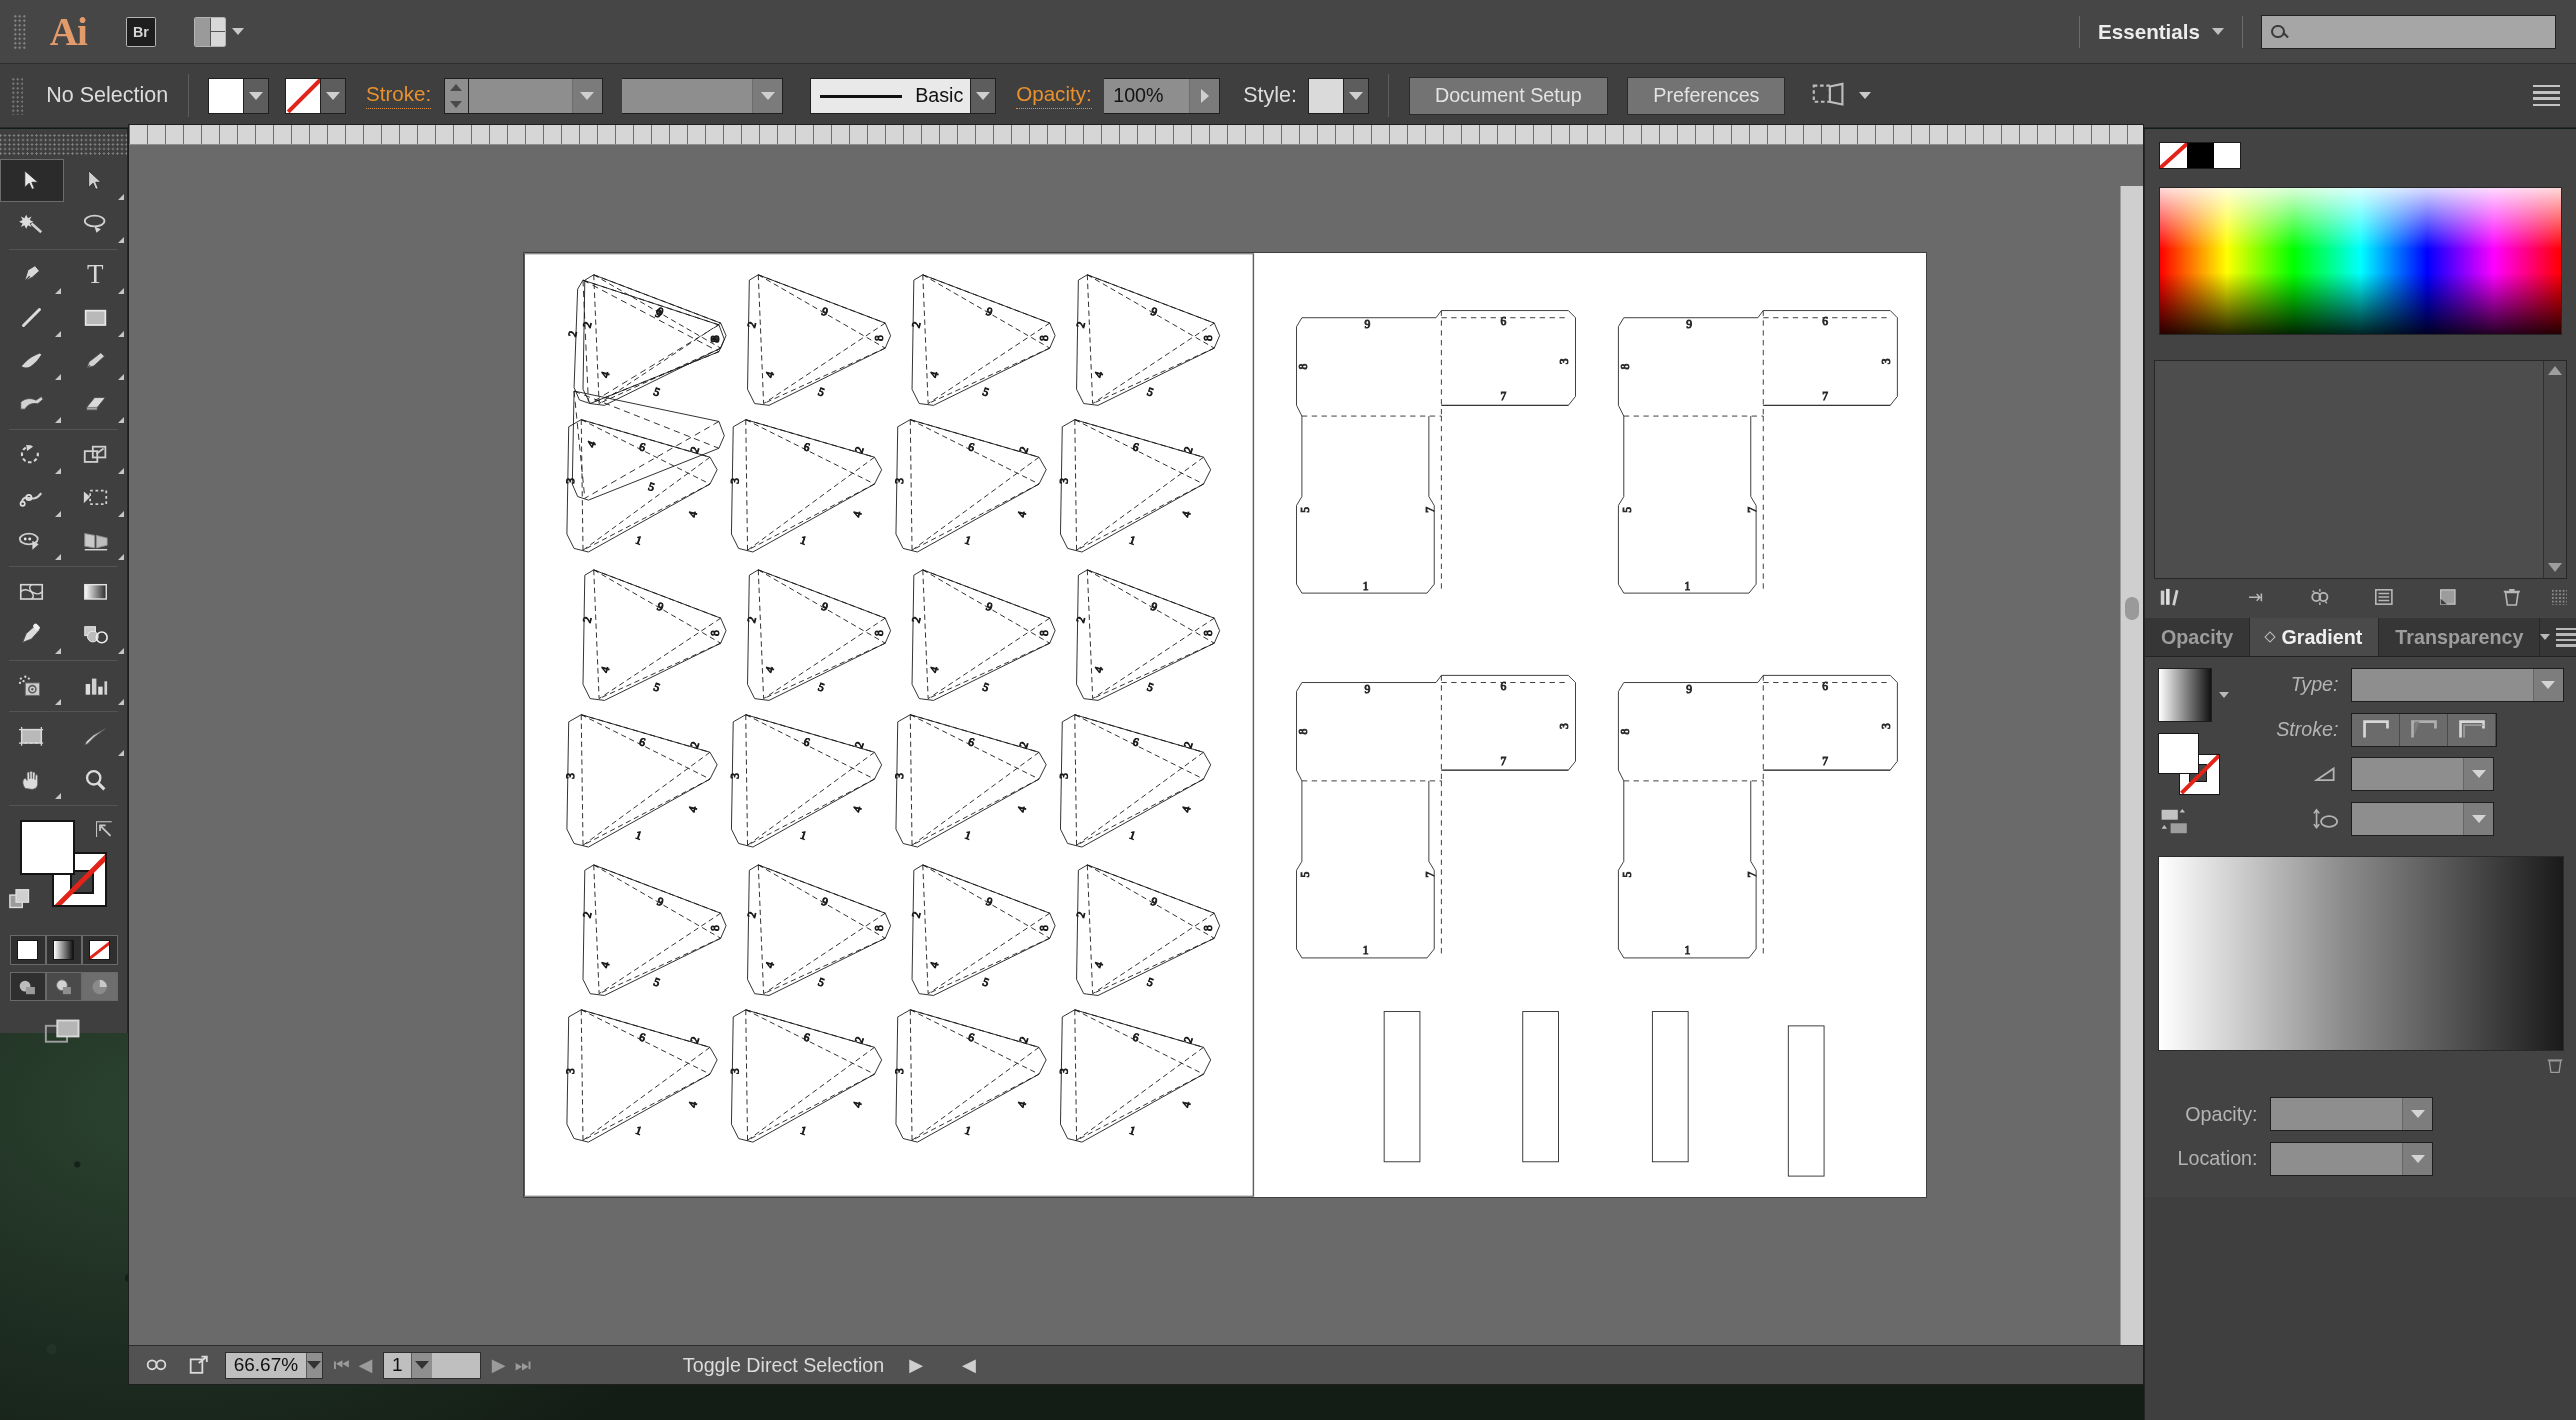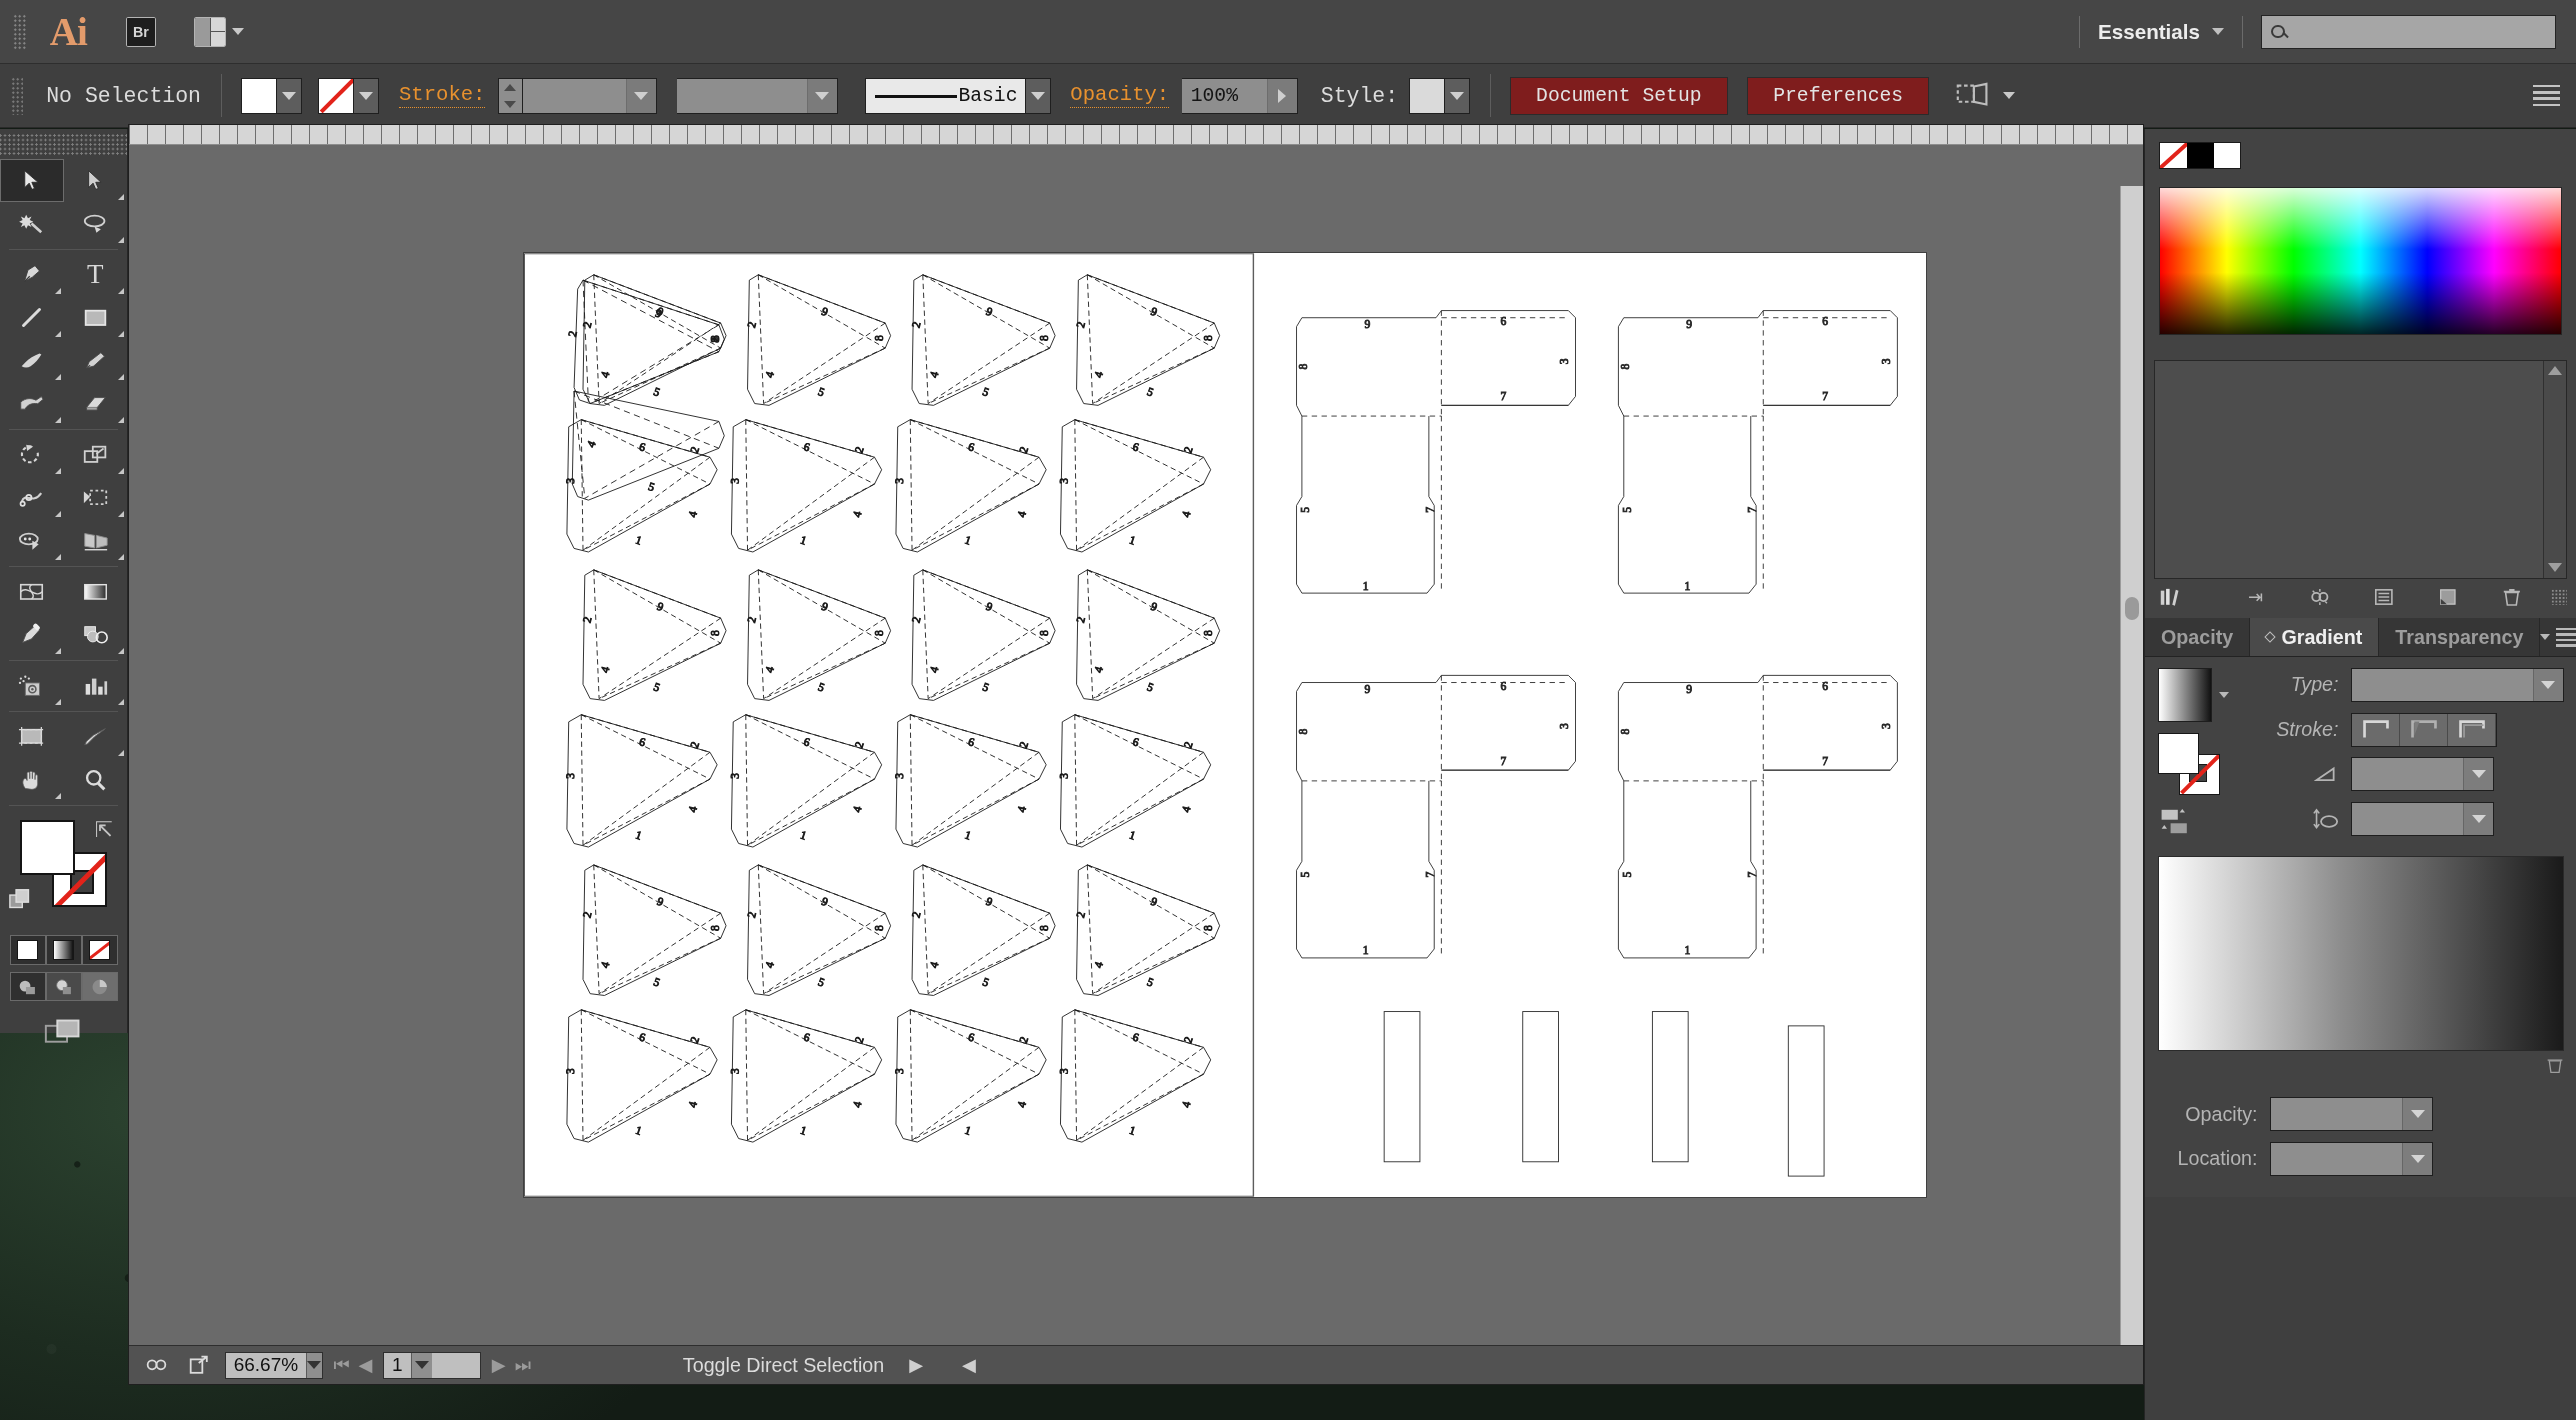--- a/index.html
+++ b/index.html
@@ -80,21 +80,21 @@
   }
   .mag::after {
     content:""; position:absolute; width: 7.2px; height: 2.2px; background: #3a3a3a;
     transform: rotate(45deg); right: -6.3px; bottom: 0px;
   }
 
   
   .controlbar {
     position: absolute; left: 0; top: 64px; width: 2576px; height: 64px;
     background: #3f3f3f; border-bottom: 0.9px solid #2a2a2a;
-    display: flex; align-items: center; font-family: Liberation Mono, monospace;
+    display: flex; align-items: center;
   }
   .cb-grip {
     width: 12.5px; height: 38px; margin-left: 10.7px;
     background-image: radial-gradient(circle, #7d7d7d 1px, transparent 1.2px);
     background-size: 4.5px 4.5px;
   }
   .sel-label { color: #dcdcdc; font-size: 21.5px; margin-left: 23px; }
   .cb-sep { width: 0.9px; height: 43px; background: #5d5d5d; margin: 0 19.7px; }
   .swatch-pair { display: flex; align-items: stretch; height: 36px; }
   .sw-box { width: 36px; border: 1.8px solid #1f1f1f; background: #fff; }
@@ -142,21 +142,21 @@
     width: 161px; height: 36px; background: #e9e9e9; border: 1.8px solid #1f1f1f;
     display: flex; align-items: center; justify-content: flex-end; padding-right: 7.2px;
     position: relative;
     padding-left: 36px;
   }
   .brushdef .line { position: absolute; left: 9px; top: 16px; width: 82px; height: 3.6px; background: #111; }
   .brushdef .txt { color: #111; font-size: 19.7px; }
   .opacity-field { width: 116px; }
   .style-box { width: 36px; height: 36px; background: #dadada; border: 1.8px solid #1f1f1f; }
   .cb-btn {
-    height: 38px; padding: 0 25px; background: #7f1d1d; border: 1.8px solid #2b2b2b;
+    height: 38px; padding: 0 25px; background: #737373; border: 1.8px solid #2b2b2b;
     color: #e3e3e3; font-size: 19.7px; display: flex; align-items: center; justify-content: center;
     margin-left: 19.7px;
   }
   .cb-right { margin-left: auto; margin-right: 16px; display:flex; align-items:center; }
   .hamburger { width: 27px; display: flex; flex-direction: column; gap: 3.6px; }
   .hamburger i { height: 2.7px; background: #c3c3c3; display:block; }
 
   
   .toolbox {
     position: absolute; left: 0; top: 129px; width: 128px; height: 904px;

